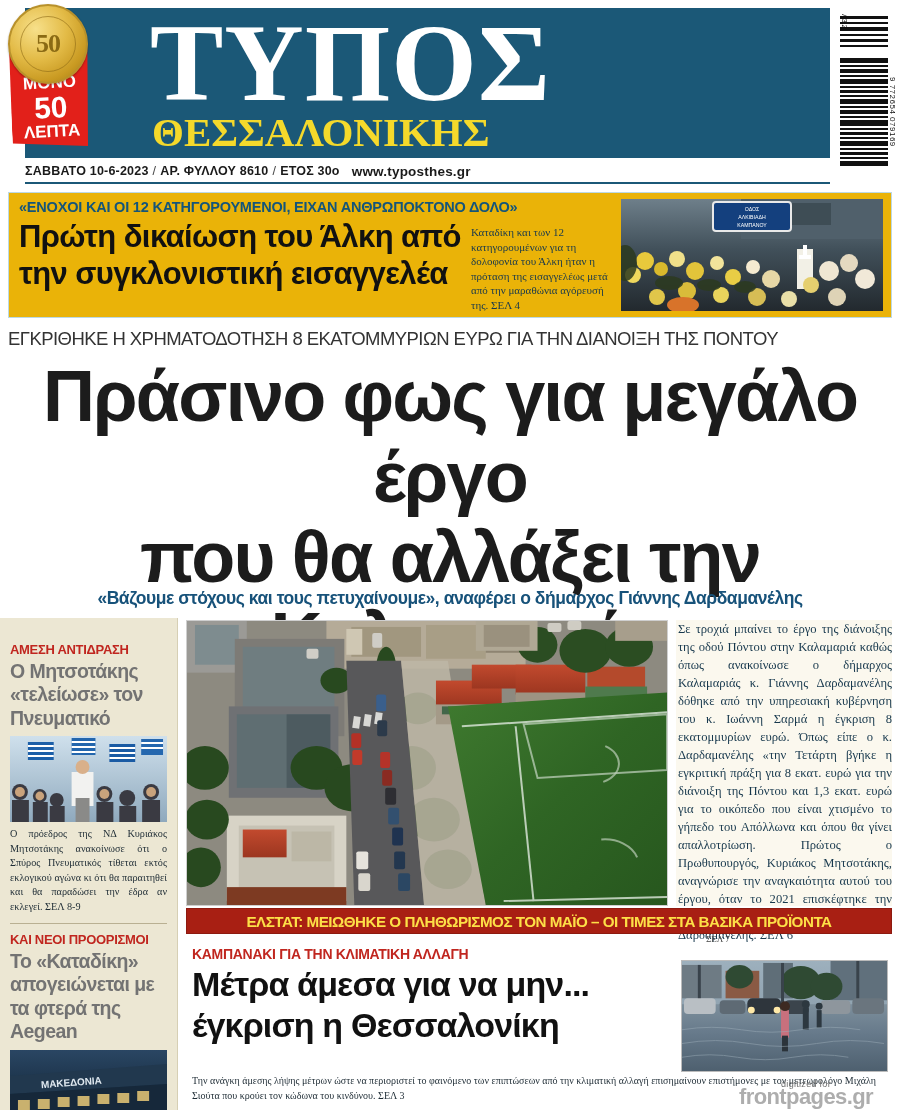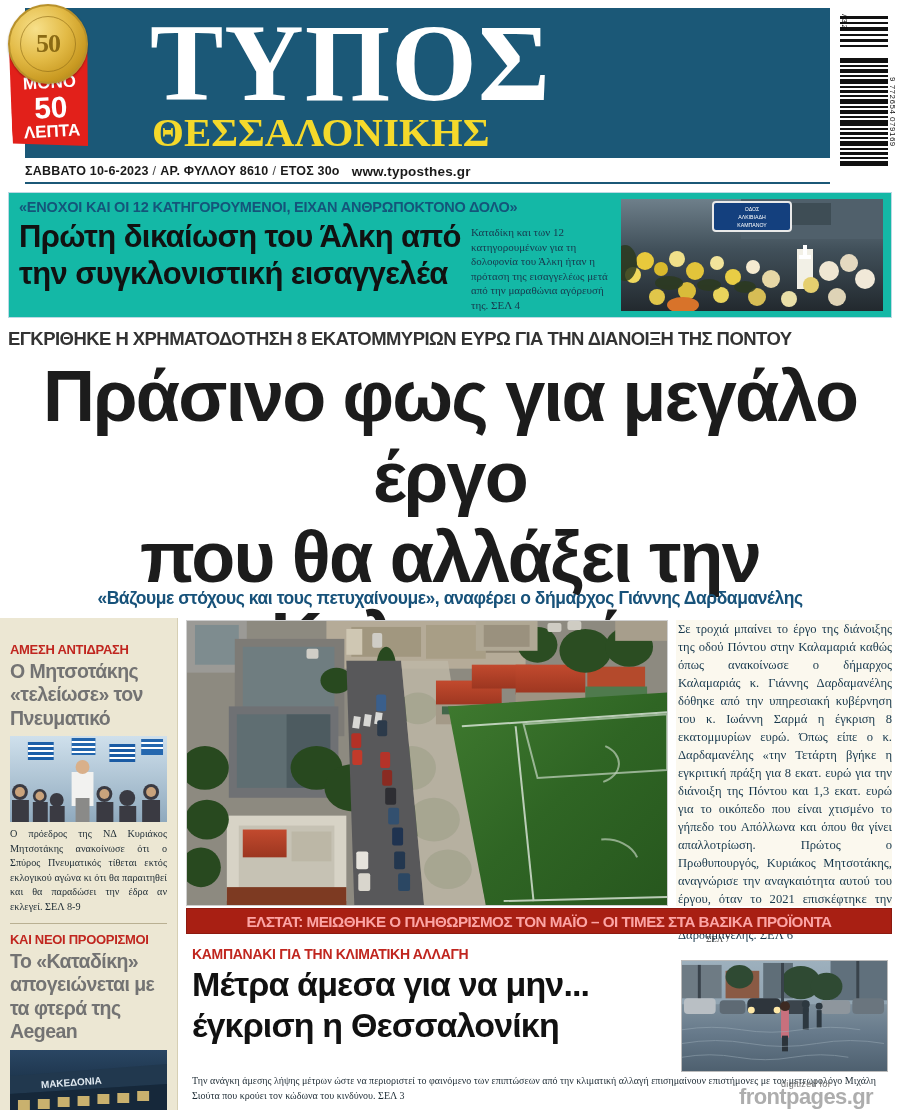--- a/index.html
+++ b/index.html
@@ -85,21 +85,21 @@
   }
   .dateline .dl-date { font-weight:bold; }
   .dateline .dl-sep  { margin:0 4px; color:#444; }
   .dateline .dl-issue{ font-weight:bold; }
   .dateline .dl-year { font-weight:bold; }
   .dateline .dl-url  { font-weight:bold; margin-left:12px; font-size:13.5px; }
 
   
   .story1 {
     position:absolute; left:8px; top:192px; width:884px; height:126px;
-    background:#14b8a6; border:1px solid #bcd9e4;
+    background:#eab308; border:1px solid #bcd9e4;
     padding: 6px 10px 4px 10px;
   }
   .s1-kicker {
     font-size:14.5px; font-weight:bold; color:#14557a; letter-spacing:-0.2px;
     white-space:nowrap;
   }
   .s1-head {
     margin-top:4px; width: 610px;
     font-size: 31px; font-weight: bold; color:#111; line-height:1.18;
     letter-spacing:-0.6px;
@@ -111,21 +111,21 @@
   }
   .s1-photo {
     position:absolute; right: 8px; top: 6px; width: 262px; height: 112px;
     overflow:hidden; background:#3d4a22;
   }
 
   
   .main-kicker {
     position:absolute; left:8px; top:326px; width:884px; height:26px;
     display:flex; align-items:center;
-    font-size:18.5px; font-weight:bold; color:#333; letter-spacing:-0.55px;
+    font-size:18.5px; font-weight:normal; color:#333; letter-spacing:-0.55px;
     white-space:nowrap;
   }
 
   
   .main-head {
     position:absolute; left:8px; top:356px; width:884px;
     font-size:72px; font-weight:bold; color:#1c1c1c;
     line-height: 1.12; letter-spacing:-1.8px;
     text-align:center;
   }
@@ -169,21 +169,21 @@
     padding-left:2px;
   }
 
   
   .elstat {
     position:absolute; left:186px; top:908px; width:706px; height:26px;
     background:#a81f13; border:1px solid #8d1a10;
     display:flex; align-items:center; justify-content:center;
   }
   .elstat span {
-    color:#fca5a5; font-weight:bold; font-size:15.2px; letter-spacing:-0.5px; white-space:nowrap;
+    color:#fde047; font-weight:bold; font-size:15.2px; letter-spacing:-0.5px; white-space:nowrap;
   }
   .elstat-sel {
     position:absolute; right:186px; top:934px; width:0;
     font-family:"Liberation Serif", serif; font-size:9px; color:#444;
     white-space:nowrap; transform: translateX(-8px);
   }
 
   
   .bottom {
     position:absolute; left:186px; top:946px; width:706px; height:164px;

